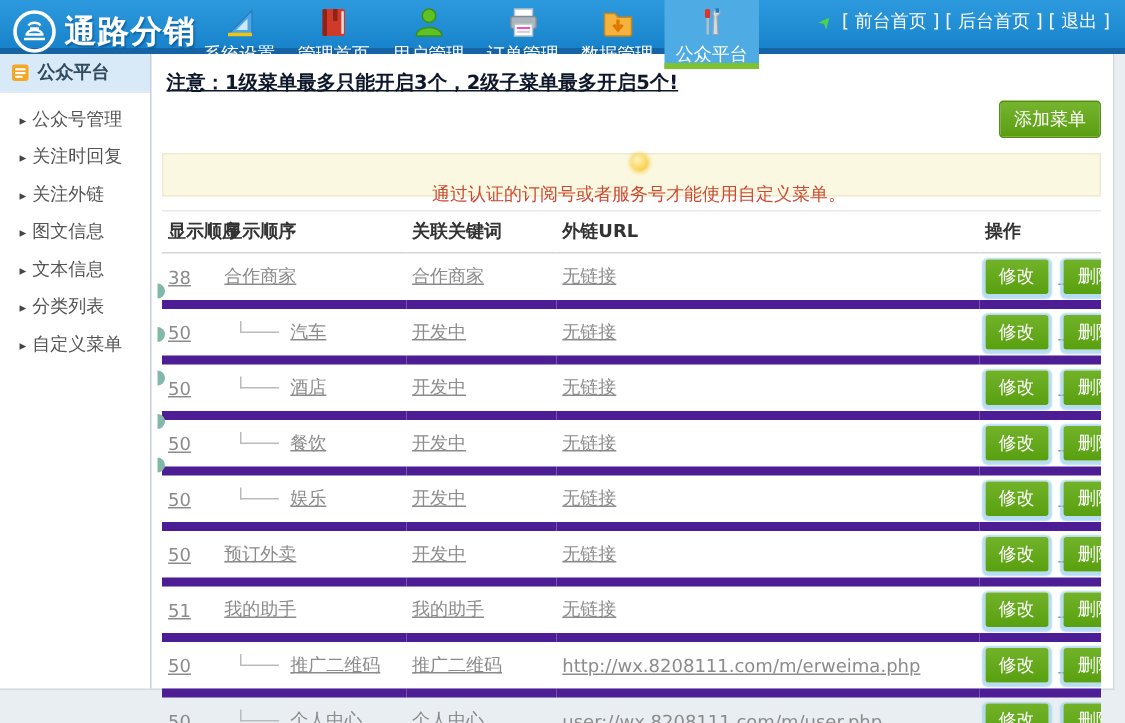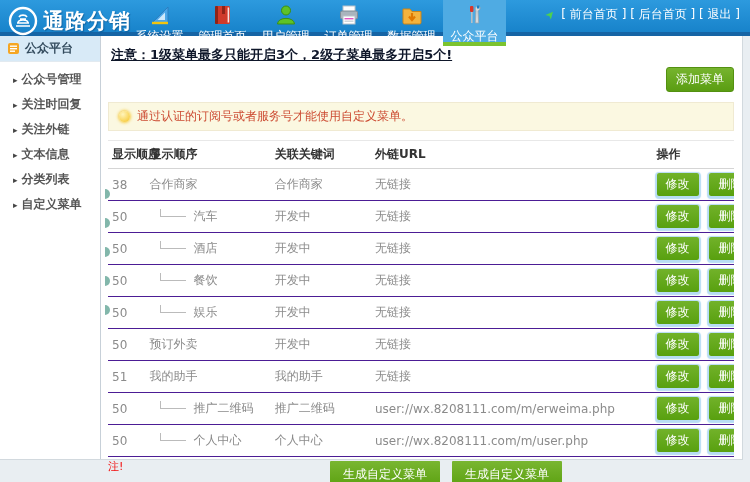--- a/index.html
+++ b/index.html
@@ -43,50 +43,50 @@
   .bodywrap {
     display:flex; width:743px; height:424px; background:#fff;
     border-right:1px solid #d2d9de; border-bottom:1px solid #d2d9de;
   }
   .sidebar { width:101px; border-right:1px solid #c7d0d8; }
   .side-title {
     height:26px; background:#d8eaf7; border-bottom:1px solid #e2eaf0;
     display:flex; align-items:center; gap:5px; padding-left:7px;
     font-size:12px; font-weight:bold; color:#334b5e;
   }
-  .side-items { padding-top:5px;font-weight:bold; }
+  .side-items { padding-top:5px; }
   .side-item { font-size:12px; color:#555; padding:4px 0 4px 13px; cursor:pointer; white-space:nowrap;}
   .side-item .blt { color:#444; font-size:9px; margin-right:4px; }
   
   .main { flex:1; padding:10px 8px 0 7px; position:relative; }
   .notice { color:#0f172a; font-weight:bold; font-size:13px; margin-left:3px;text-decoration:underline; }
   .add-row { text-align:right; margin-top:3px; }
   .btn-add {
     background:linear-gradient(#76b42e,#5a9d12); color:#fff; border:1px solid #539110;
     border-radius:3px; font-size:12px; padding:3px 9px; cursor:pointer;
     font-family:inherit;
   }
   .tip {
     margin-top:10px; background:#fbf8e1; border:1px solid #f0ead2; height:29px;
     display:flex; align-items:center; gap:7px; padding-left:10px;
-    font-size:12px; color:#cc4a31;
+    font-size:12px; color:#cc4a31;flex-direction:column;
   }
   .bulb { width:11px; height:11px; border-radius:50%;
     background:radial-gradient(circle at 35% 30%, #fff4bb, #f5c324);
     box-shadow:0 0 3px 1px rgba(245,195,36,.8); flex:0 0 auto;}
   .table-wrap { position:relative; margin-top:9px; }
   table { width:100%; border-collapse:collapse; table-layout:fixed; }
   th {
     font-size:12px; color:#333; text-align:left; padding:5px 4px;
     border-top:1px solid #e8e8e8; border-bottom:1px solid #d5d5d5; white-space:nowrap;
     font-weight:bold;
   }
   td {
-    font-size:12px; color:#8b8b8b; padding:4px 4px; border-bottom:1px solid #4c1d95;
-    white-space:nowrap; overflow:hidden; height:26px;
+    font-size:12px; color:#8b8b8b; padding:4px 4px; border-bottom:6px solid #4c1d95;
+    white-space:nowrap; overflow:hidden; height:26px;text-decoration:underline;
   }
   .tree {
     display:inline-block; width:26px; height:8px;
     border-left:1px solid #bbb; border-bottom:1px solid #bbb;
     margin:0 8px 3px 10px; vertical-align:baseline;
   }
   .btn-sm {
     background:linear-gradient(#72b22a,#58a00f); color:#fff; border:0; border-radius:2px;
     padding:3px 9px; font-size:12px; margin-right:7px; cursor:pointer;
     box-shadow:0 1px 1px 2px rgba(158,208,240,.75); font-family:inherit;
@@ -189,20 +189,21 @@
         <rect x="3" y="3.5" width="7" height="1.4" fill="#fff"></rect>
         <rect x="3" y="6" width="7" height="1.4" fill="#fff"></rect>
         <rect x="3" y="8.5" width="5" height="1.4" fill="#fff"></rect>
       </svg>
       <span>公众平台</span>
     </div>
     <div class="side-items">
       <div class="side-item"><span class="blt">▸</span><span>公众号管理</span></div>
       <div class="side-item"><span class="blt">▸</span><span>关注时回复</span></div>
       <div class="side-item"><span class="blt">▸</span><span>关注外链</span></div>
+      <div class="side-item"><span class="blt">▸</span><span>图文信息</span></div>
       <div class="side-item"><span class="blt">▸</span><span>文本信息</span></div>
       <div class="side-item"><span class="blt">▸</span><span>分类列表</span></div>
       <div class="side-item"><span class="blt">▸</span><span>自定义菜单</span></div>
     </div>
   </div>
 
   <div class="main">
     <div class="notice">注意：1级菜单最多只能开启3个，2级子菜单最多开启5个!</div>
     <div class="add-row">
       <button class="btn-add">添加菜单</button>
@@ -306,21 +307,21 @@
     <td>
       <button class="btn-sm">修改</button>
       <button class="btn-sm">删除</button>
     </td>
   </tr>
 
   <tr>
     <td>50</td>
     <td><span class="tree"></span><span class="nm">推广二维码</span></td>
     <td>推广二维码</td>
-    <td>user://wx.8208111.com/m/erweima.php</td>
+    <td>http://wx.8208111.com/m/erweima.php</td>
     <td>
       <button class="btn-sm">修改</button>
       <button class="btn-sm">删除</button>
     </td>
   </tr>
 
   <tr>
     <td>50</td>
     <td><span class="tree"></span><span class="nm">个人中心</span></td>
     <td>个人中心</td>

